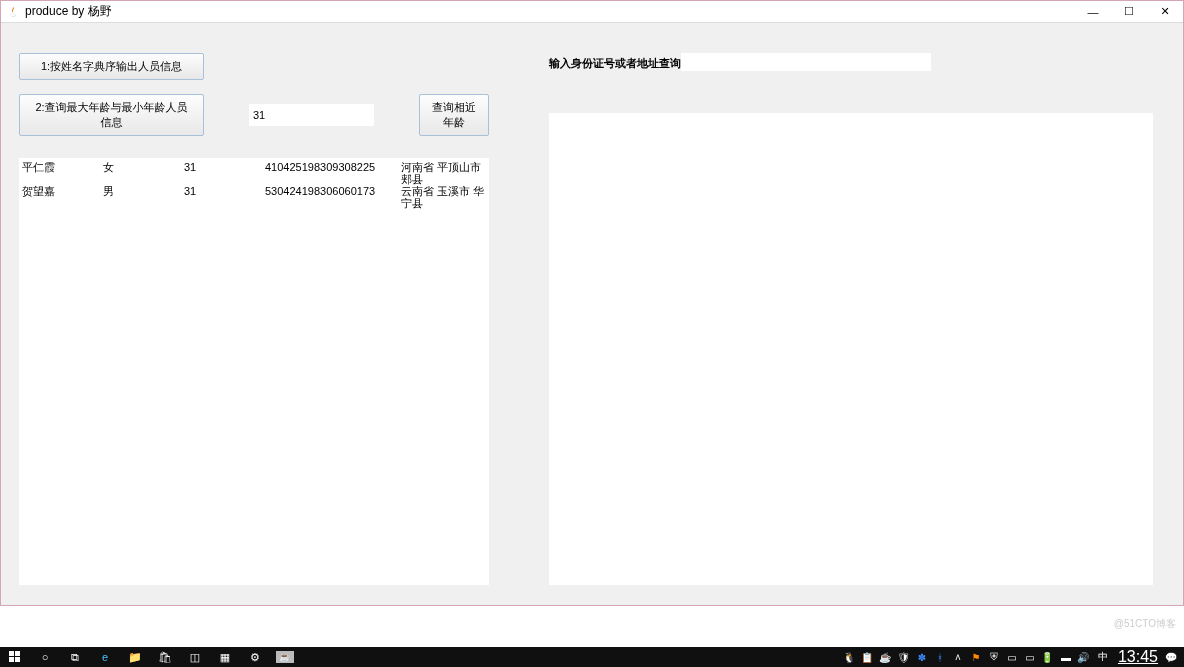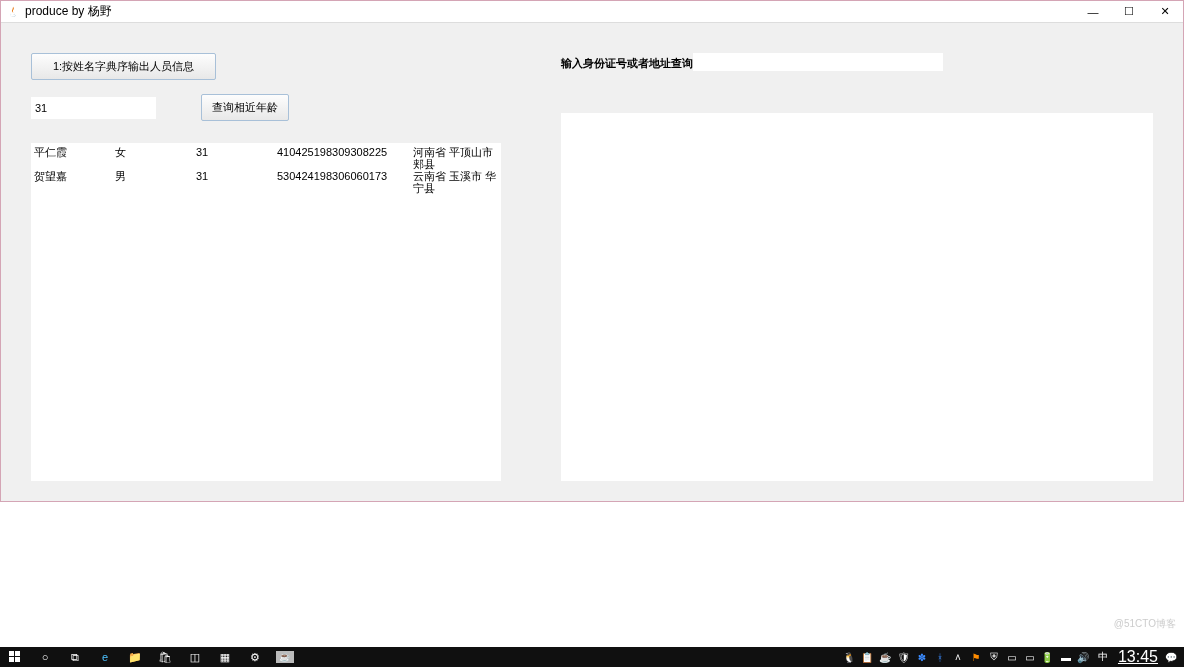--- a/index.html
+++ b/index.html
@@ -1,27 +1,27 @@
 <!DOCTYPE html>
 <html><head>
   <meta charset="utf-8">
   <style>
     * { margin: 0; padding: 0; box-sizing: border-box; font-family: "Microsoft YaHei", Arial, sans-serif; }
     body { width: 1184px; height: 667px; background: #fff; position: relative; overflow: hidden; }
     
-    .window { width: 100%; height: 502px; background: #f0f0f0; border: 1px solid #d4a5b5; display: flex; flex-direction: column; }
+    .window { width: 100%; height: 606px; background: #f0f0f0; border: 1px solid #d4a5b5; display: flex; flex-direction: column; }
     
     .titlebar { height: 22px; background: #fff; display: flex; align-items: center; border-bottom: 1px solid #ddd; }
     .titlebar-icon { width: 16px; height: 16px; margin: 0 4px; display: flex; align-items: center; justify-content: center; }
     .titlebar-icon svg { width: 14px; height: 14px; }
     .titlebar-text { font-size: 12px; color: #000; }
     .titlebar-controls { margin-left: auto; display: flex; }
     .titlebar-btn { width: 36px; height: 22px; display: flex; align-items: center; justify-content: center; font-size: 11px; }
     
-    .content { flex: 1; padding: 30px 30px 20px 30px; display: flex; gap: 60px; }
+    .content { flex: 1; padding: 30px 30px 20px 18px; display: flex; gap: 60px; }
     .left-panel { width: 470px; display: flex; flex-direction: column; }
     .right-panel { flex: 1; display: flex; flex-direction: column; }
     
     .button-row { display: flex; align-items: flex-start; gap: 30px; margin-bottom: 6px; }
     .java-btn { 
       background: linear-gradient(#fdfdfd, #e8e8e8); 
       border: 1px solid #a8c0d8; 
       border-radius: 2px; 
       padding: 5px 10px; 
       font-size: 11px; 
@@ -107,20 +107,21 @@
     </div>
   </div>
 
   <div class="content">
     <div class="left-panel">
       <div class="controls-area">
         <div class="button-row">
           <button class="java-btn">1:按姓名字典序输出人员信息</button>
         </div>
         <div class="row2">
+          <button class="java-btn">2:查询最大年龄与最小年龄人员信息</button>
           <input class="text-input" type="text" value="31" style="">
           <button class="java-btn java-btn-small">查询相近年龄</button>
         </div>
       </div>
 
       <div class="list-area">
         <div class="list-row">
           <span class="col1">平仁霞</span>
           <span class="col2">女</span>
           <span class="col3">31</span>

